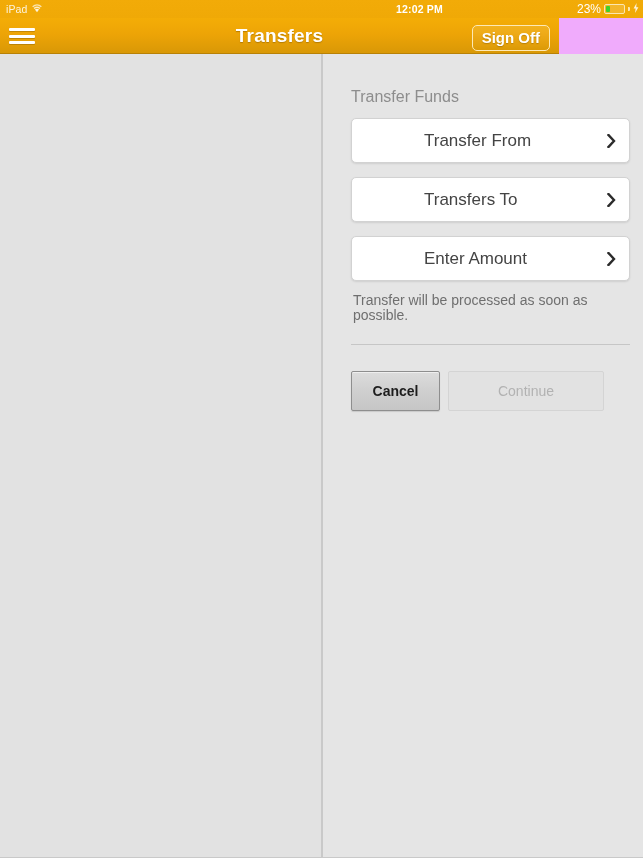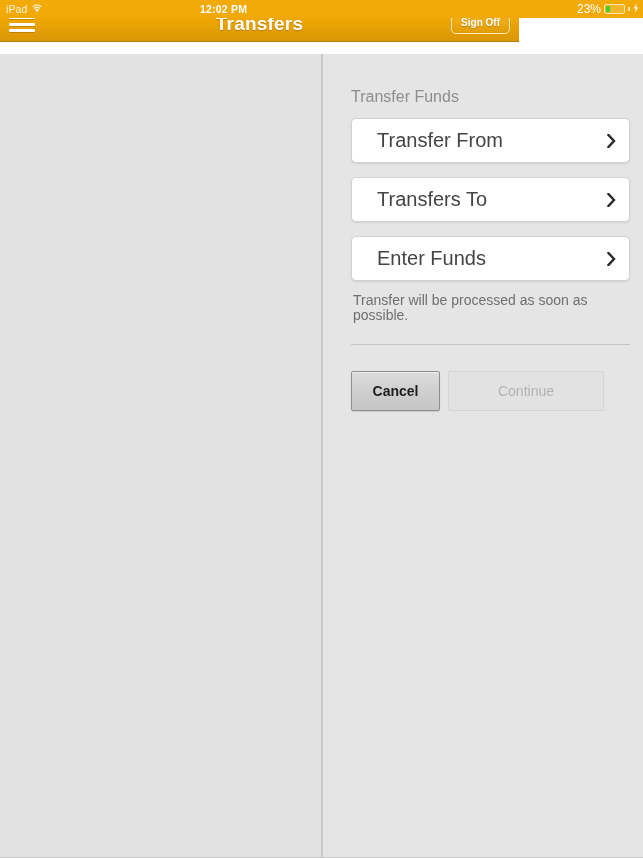--- a/index.html
+++ b/index.html
@@ -9,21 +9,21 @@
     height: 858px;
     overflow: hidden;
     font-family: "Liberation Sans", sans-serif;
     background: #e3e3e3;
   }
 
   #app {
     position: relative;
     width: 643px;
     height: 858px;
-    background: #ffffff;
+    background: #f0abfc;
   }
 
   
   .statusbar {
     position: absolute;
     top: 0; left: 0;
     width: 643px;
     height: 18px;
     background: linear-gradient(to bottom, #f2ab08 0%, #f0a906 100%);
     display: flex;
@@ -36,21 +36,21 @@
     display: flex;
     align-items: center;
     gap: 4px;
     padding-left: 6px;
     width: 200px;
   }
   .sb-device { font-size: 10.5px; color: #fdf3dd; letter-spacing: .1px; }
   .wifi-icon { display: block; }
   .sb-center {
     flex: 1;
-    text-align: left;
+    text-align: right;
     font-size: 10.5px;
     font-weight: bold;
     color: #ffffff;
     letter-spacing: .2px;
   }
   .sb-right {
     width: 200px;
     display: flex;
     align-items: center;
     justify-content: flex-end;
@@ -76,22 +76,22 @@
   .batt-cap {
     width: 2px; height: 4px;
     background: #fbe6b0;
     border-radius: 0 1px 1px 0;
   }
   .bolt-icon { margin-left: 0px; }
 
   
   .navbar {
     position: absolute;
-    top: 6px; left: 0;
-    width: 519px;
+    top: 18px; left: 0;
+    width: 559px;
     height: 36px;
     background: linear-gradient(to bottom, #f4ad06 0%, #eda406 45%, #d99806 97%, #9c6d05 100%);
     z-index: 4;
   }
   .hamburger {
     position: absolute;
     left: 9px; top: 8px;
     width: 26px; height: 20px;
     display: flex;
     flex-direction: column;
@@ -119,21 +119,21 @@
     letter-spacing: .2px;
   }
   .signoff {
     position: absolute;
     right: 9px; top: 7px;
     padding: 4px 9px 5px;
     border: 1px solid #fde9b6;
     border-radius: 5px;
     background: linear-gradient(to bottom, rgba(255,255,255,.10), rgba(255,255,255,0));
     color: #ffffff;
-    font-size: 10px;
+    font-size: 15px;
     font-weight: bold;
     text-shadow: 0 1px 1px rgba(140,95,0,.5);
     cursor: pointer;
     line-height: 1;
   }
 
   
   .content {
     position: absolute;
     top: 54px; left: 0;
@@ -184,23 +184,24 @@
     box-shadow: 0 1px 2px rgba(0,0,0,.10);
     display: flex;
     align-items: center;
     cursor: pointer;
   }
   .row-card.r1 { top: 64px; }
   .row-card.r2 { top: 123px; }
   .row-card.r3 { top: 182px; }
   .row-label {
     padding-left: 25px;
-    font-size: 20px;
+    font-size: 17px;
     color: #444444;
     flex: 1;
+    margin-left: 47px;
   }
   .chevron {
     padding-right: 13px;
     display: flex;
     align-items: center;
   }
 
   .helper-text {
     position: absolute;
     left: 30px; top: 239px;
@@ -312,21 +313,21 @@
       <div class="row-card r2">
         <span class="row-label">Transfers To</span>
         <span class="chevron">
           <svg width="9" height="14" viewBox="0 0 9 14">
             <path d="M1.5 1 L7 7 L1.5 13" stroke="#2b2b2b" stroke-width="2.4" fill="none" stroke-linecap="square"></path>
           </svg>
         </span>
       </div>
 
       <div class="row-card r3">
-        <span class="row-label">Enter Funds</span>
+        <span class="row-label">Enter Amount</span>
         <span class="chevron">
           <svg width="9" height="14" viewBox="0 0 9 14">
             <path d="M1.5 1 L7 7 L1.5 13" stroke="#2b2b2b" stroke-width="2.4" fill="none" stroke-linecap="square"></path>
           </svg>
         </span>
       </div>
 
       <div class="helper-text">Transfer will be processed as soon as possible.</div>
 
       <div class="hr"></div>

